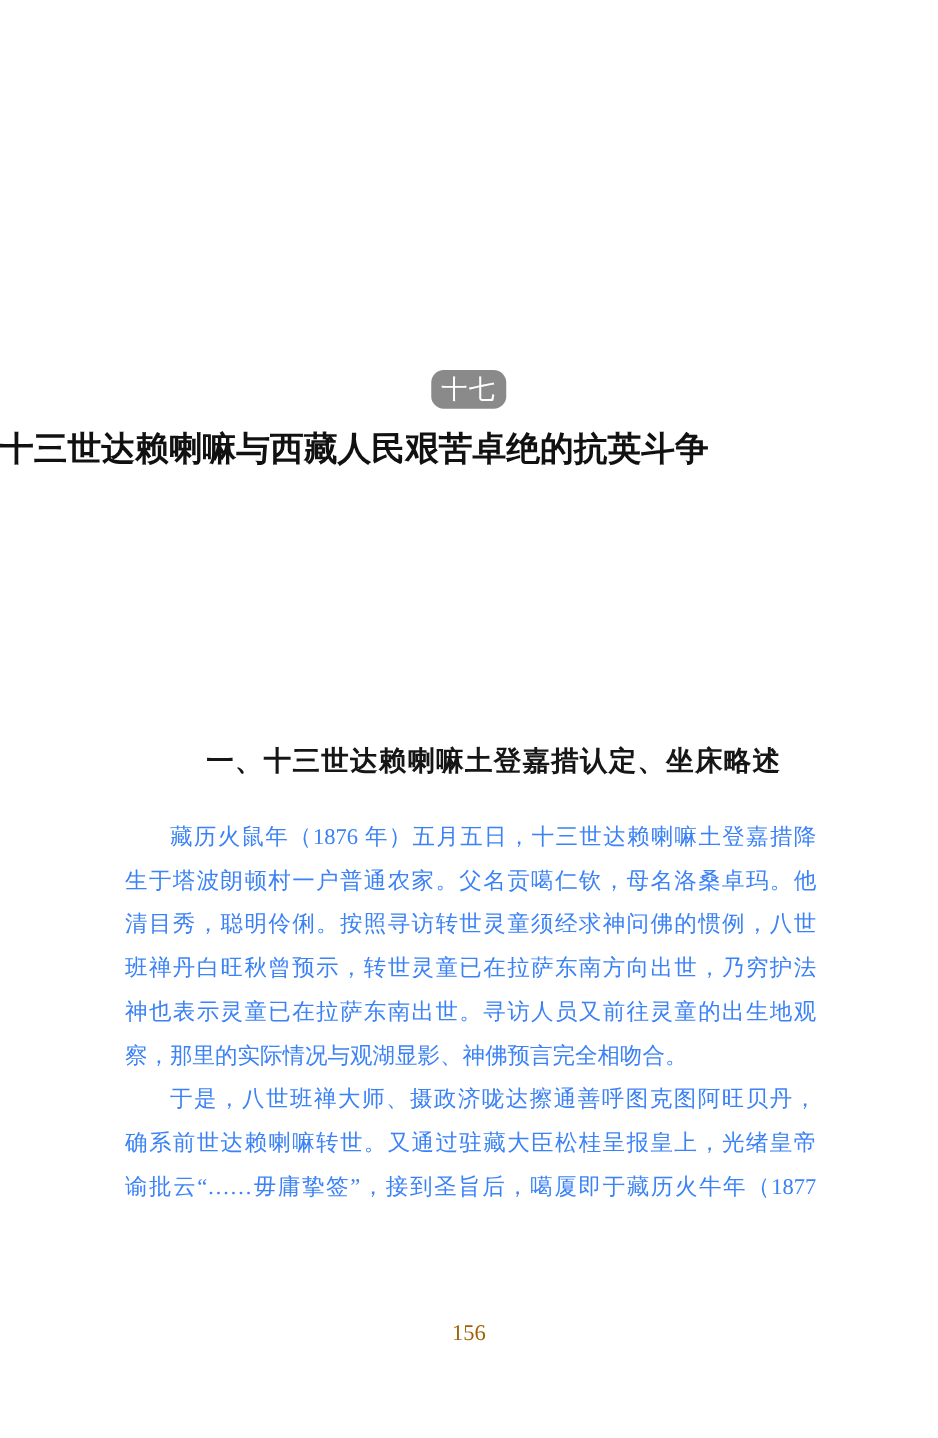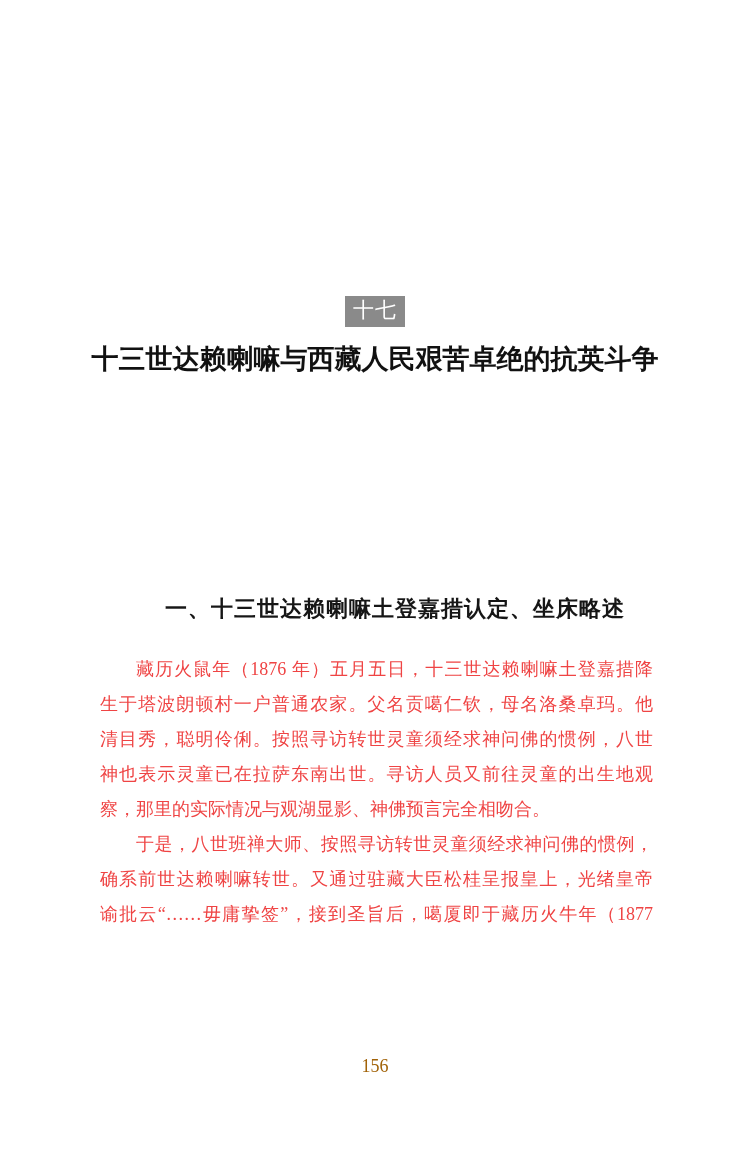--- a/index.html
+++ b/index.html
@@ -20,28 +20,29 @@
     position: absolute;
     top: 296px;
     left: 50%;
     transform: translateX(-50%);
     background: #8a8a8a;
     color: #ffffff;
     font-size: 21px;
     line-height: 25px;
     padding: 3px 8px;
     letter-spacing: 1px;
-    font-family: Liberation Mono, monospace;
+    font-family: Liberation Sans, sans-serif;
+    border-radius: 10px;
   }
   .chapter-title {
     position: absolute;
     top: 341px;
     left: 0;
     width: 100%;
-    text-align: center;
+    text-align: left;
     font-size: 27px;
     font-weight: bold;
     color: #111111;
     font-family: "Liberation Serif", serif;
     letter-spacing: 0px;
   }
   .section-heading {
     position: absolute;
     top: 594px;
     left: 0;
@@ -54,21 +55,21 @@
     letter-spacing: 1px;
   }
   .body-text {
     position: absolute;
     top: 652px;
     left: 100px;
     width: 553px;
     font-size: 18px;
     line-height: 35px;
     font-family: "Liberation Serif", serif;
-    color: #ef4444;
+    color: #3b82f6;
   }
   .line {
     text-align: justify;
     text-align-last: justify;
     height: 35px;
     overflow: hidden;
   }
   .line.indent {
     text-indent: 2em;
   }
@@ -95,25 +96,26 @@
 
   <h1 class="chapter-title" style="margin:0;">十三世达赖喇嘛与西藏人民艰苦卓绝的抗英斗争</h1>
 
   <h2 class="section-heading" style="margin:0;padding-left:20px;">一、十三世达赖喇嘛土登嘉措认定、坐床略述</h2>
 
   <div class="body-text">
     <div>
       <div class="line indent">藏历火鼠年（1876 年）五月五日，十三世达赖喇嘛土登嘉措降</div>
       <div class="line">生于塔波朗顿村一户普通农家。父名贡噶仁钦，母名洛桑卓玛。他</div>
       <div class="line">清目秀，聪明伶俐。按照寻访转世灵童须经求神问佛的惯例，八世</div>
+      <div class="line">班禅丹白旺秋曾预示，转世灵童已在拉萨东南方向出世，乃穷护法</div>
       <div class="line">神也表示灵童已在拉萨东南出世。寻访人员又前往灵童的出生地观</div>
       <div class="line para-end">察，那里的实际情况与观湖显影、神佛预言完全相吻合。</div>
     </div>
     <div>
-      <div class="line indent">于是，八世班禅大师、按照寻访转世灵童须经求神问佛的惯例，</div>
+      <div class="line indent">于是，八世班禅大师、摄政济咙达擦通善呼图克图阿旺贝丹，</div>
       <div class="line">确系前世达赖喇嘛转世。又通过驻藏大臣松桂呈报皇上，光绪皇帝</div>
       <div class="line">谕批云“……毋庸挚签”，接到圣旨后，噶厦即于藏历火牛年（1877</div>
     </div>
   </div>
 
   <div class="page-number">156</div>
 
 </div>
 
 </body></html>

